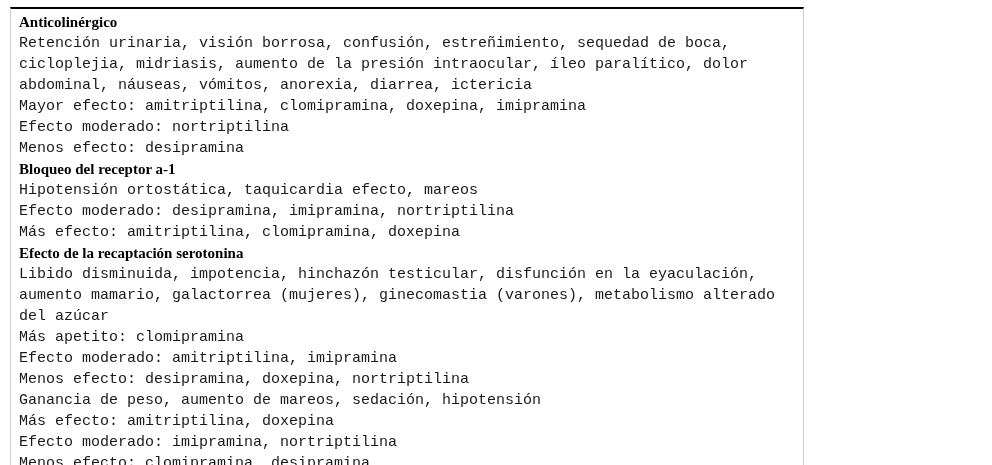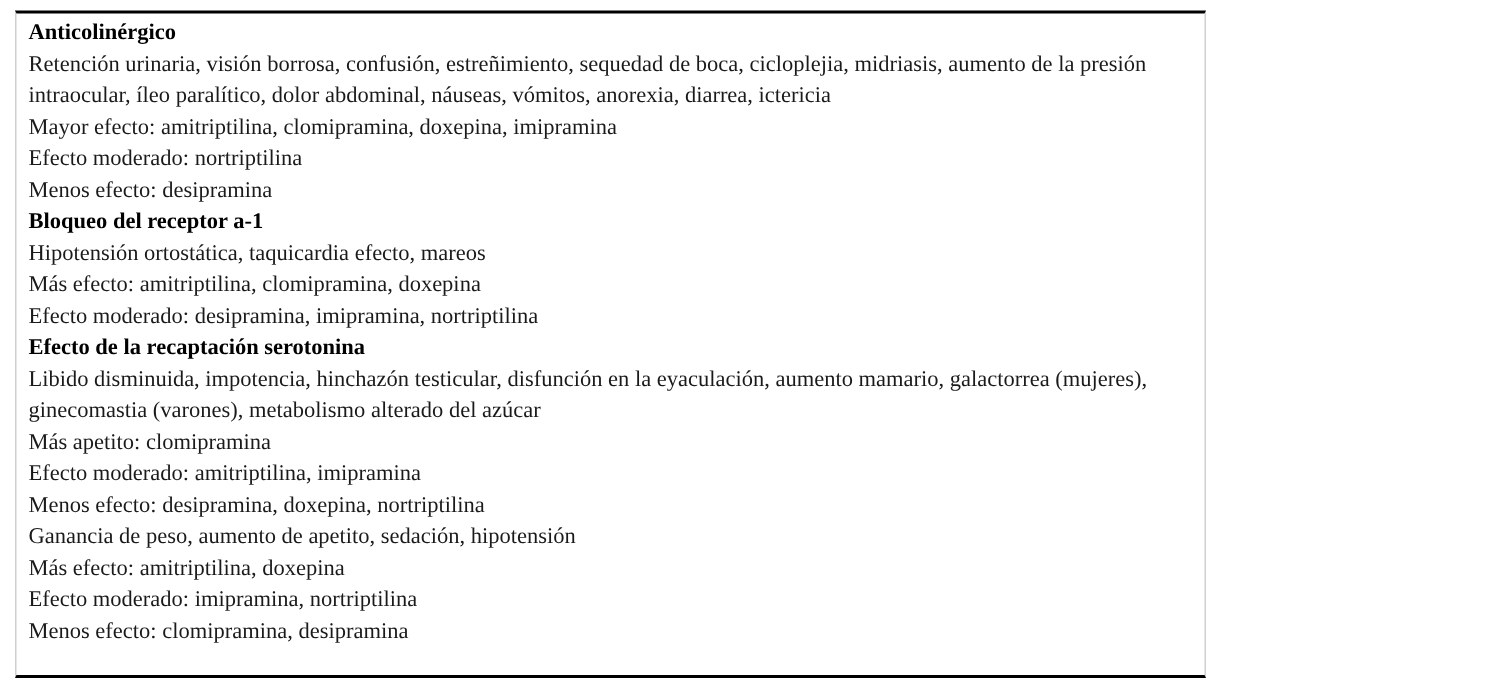--- a/index.html
+++ b/index.html
@@ -26,21 +26,21 @@
   .section-title {
     margin: 0;
     font-family: "Liberation Serif", "DejaVu Serif", serif;
     font-size: 15px;
     line-height: 21px;
     font-weight: bold;
     color: #000000;
   }
   .line {
     margin: 0;
-    font-family: Liberation Serif, serif;
+    font-family: Liberation Mono, monospace;
     font-size: 15px;
     line-height: 21px;
     font-weight: normal;
     color: #1a1a1a;
   }
 </style>
 </head>
 <body>
 
 <div class="table-box">
@@ -49,32 +49,32 @@
     <h3 class="section-title">Anticolinérgico</h3>
   <p class="line">Retención urinaria, visión borrosa, confusión, estreñimiento, sequedad de boca, cicloplejia, midriasis, aumento de la presión intraocular, íleo paralítico, dolor abdominal, náuseas, vómitos, anorexia, diarrea, ictericia</p>
         <p class="line">Mayor efecto: amitriptilina, clomipramina, doxepina, imipramina</p>
         <p class="line">Efecto moderado: nortriptilina</p>
         <p class="line">Menos efecto: desipramina</p>
       </section>
 
   <section class="section">
     <h3 class="section-title">Bloqueo del receptor a-1</h3>
   <p class="line">Hipotensión ortostática, taquicardia efecto, mareos</p>
+        <p class="line">Efecto moderado: desipramina, imipramina, nortriptilina</p>
         <p class="line">Más efecto: amitriptilina, clomipramina, doxepina</p>
-        <p class="line">Efecto moderado: desipramina, imipramina, nortriptilina</p>
       </section>
 
   <section class="section">
     <h3 class="section-title">Efecto de la recaptación serotonina</h3>
   <p class="line">Libido disminuida, impotencia, hinchazón testicular, disfunción en la eyaculación, aumento mamario, galactorrea (mujeres), ginecomastia (varones), metabolismo alterado del azúcar</p>
         <p class="line">Más apetito: clomipramina</p>
         <p class="line">Efecto moderado: amitriptilina, imipramina</p>
         <p class="line">Menos efecto: desipramina, doxepina, nortriptilina</p>
       </section>
 
   <section class="section">
-  <p class="line">Ganancia de peso, aumento de apetito, sedación, hipotensión</p>
+  <p class="line">Ganancia de peso, aumento de mareos, sedación, hipotensión</p>
         <p class="line">Más efecto: amitriptilina, doxepina</p>
         <p class="line">Efecto moderado: imipramina, nortriptilina</p>
         <p class="line">Menos efecto: clomipramina, desipramina</p>
       </section>
 </div>
 </div>
 
 </body></html>

